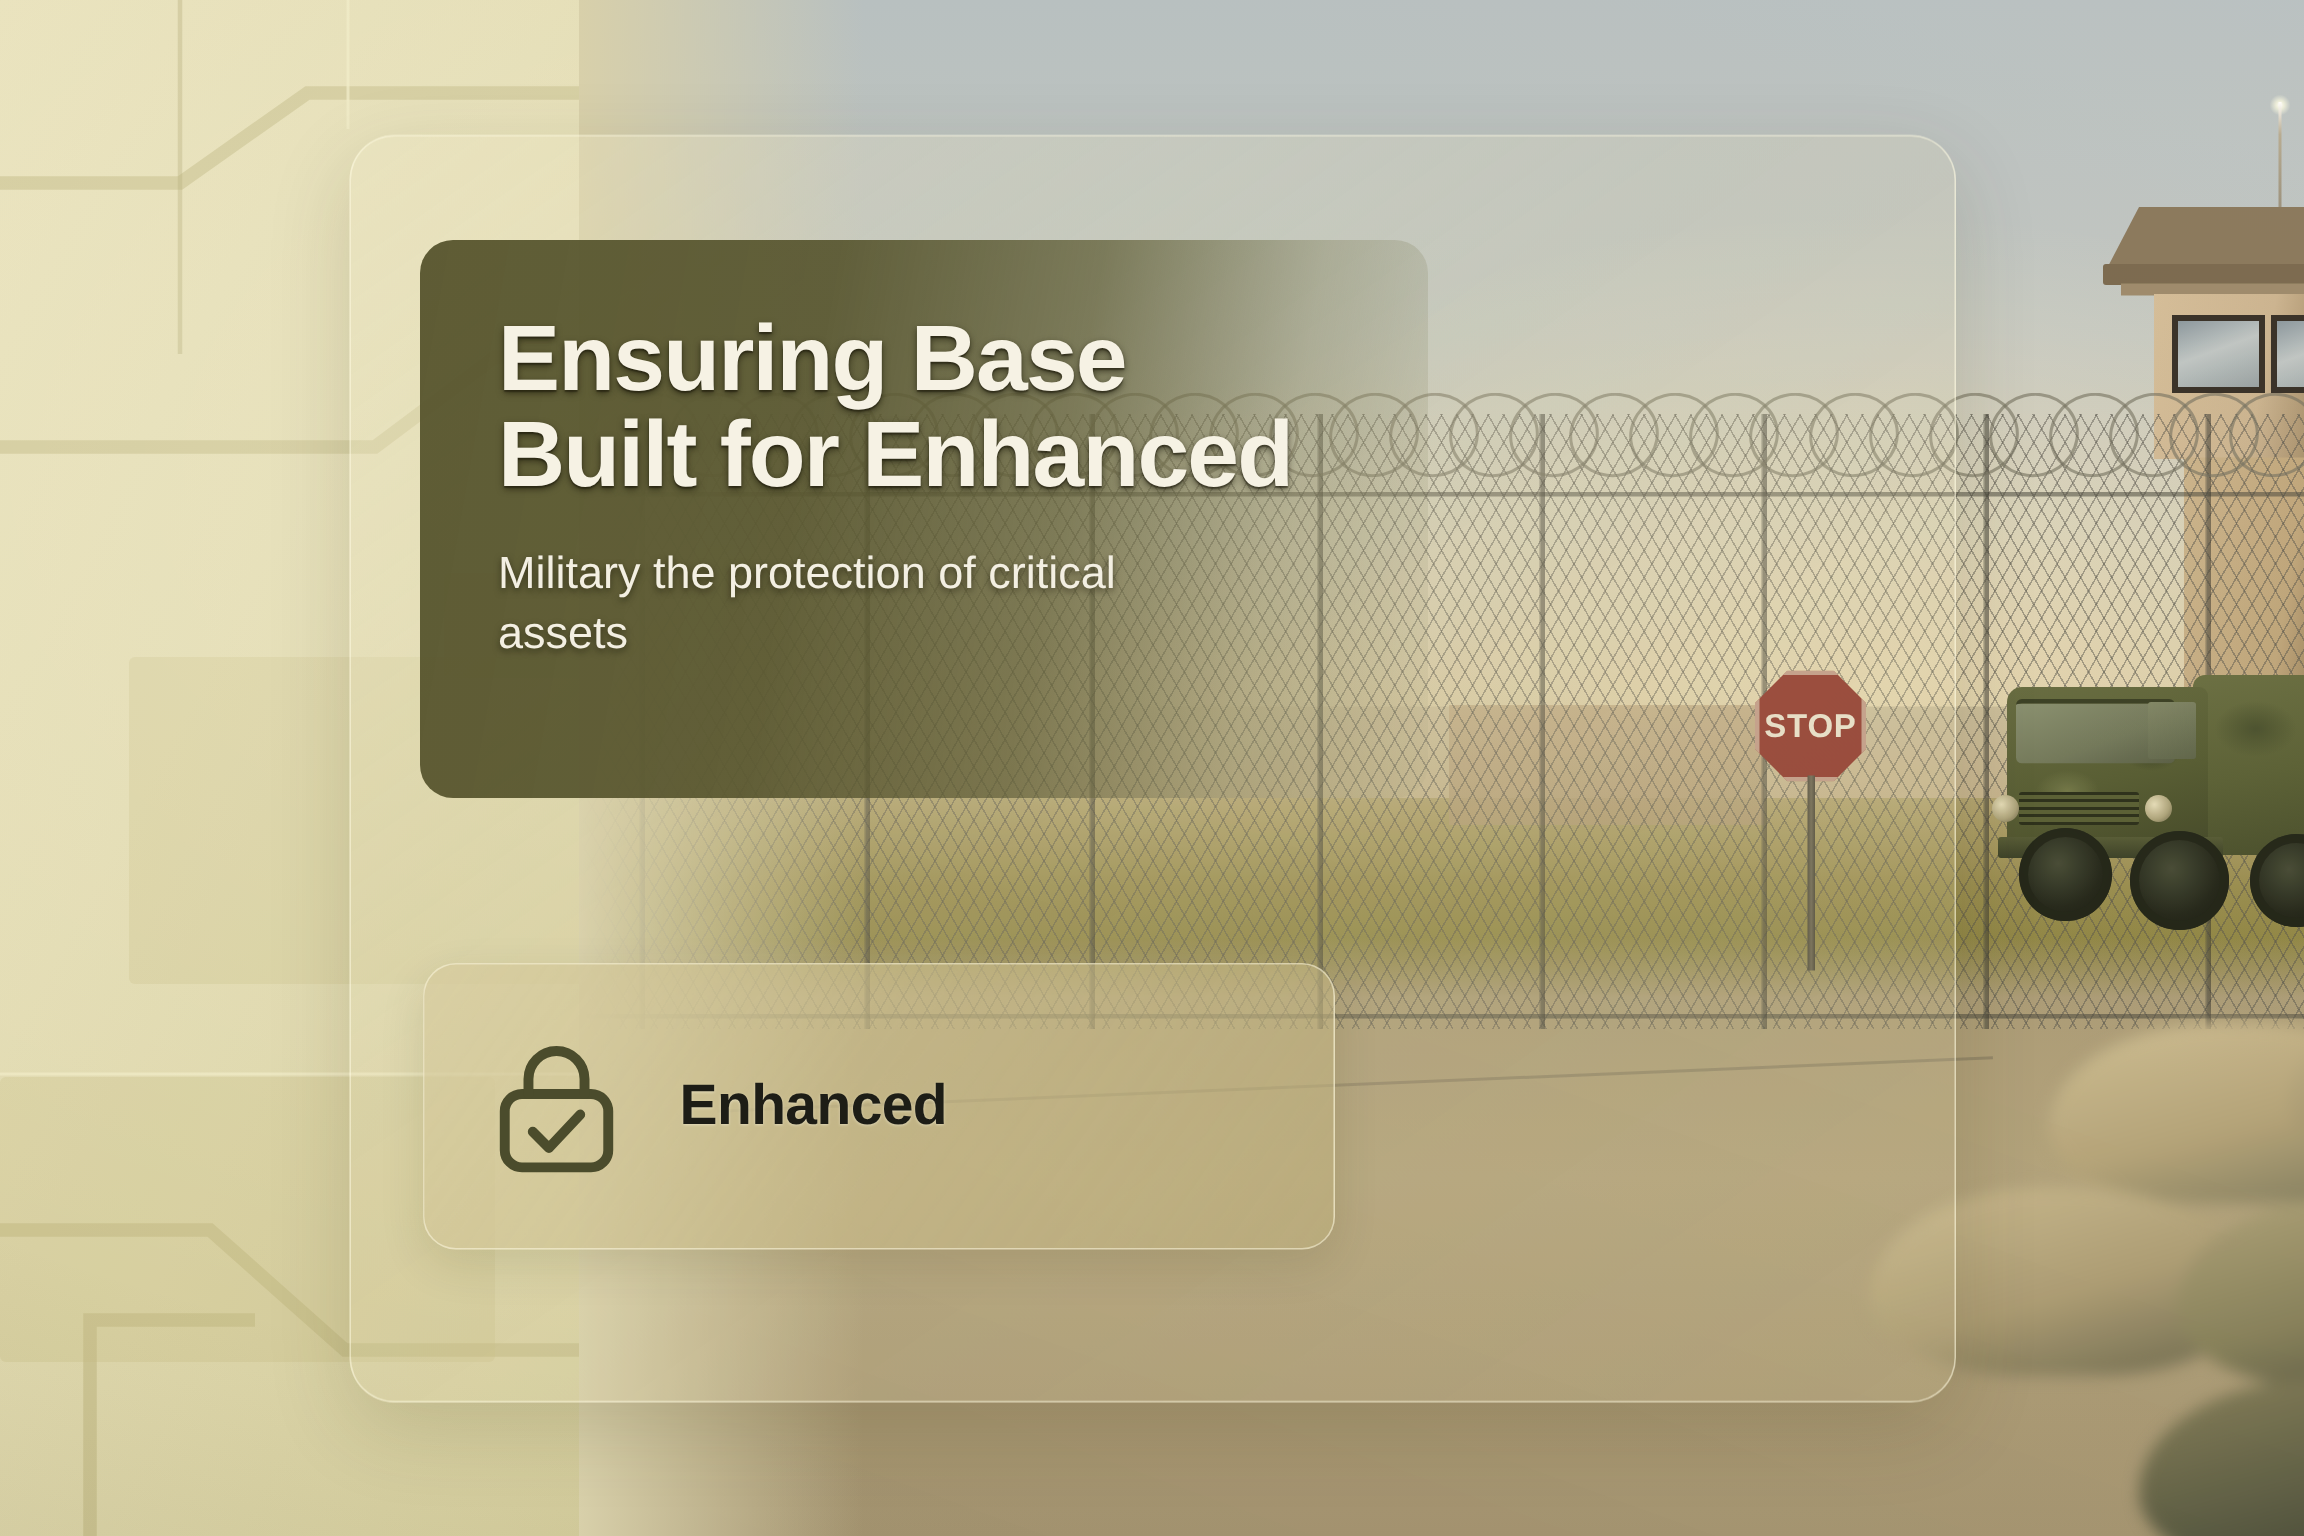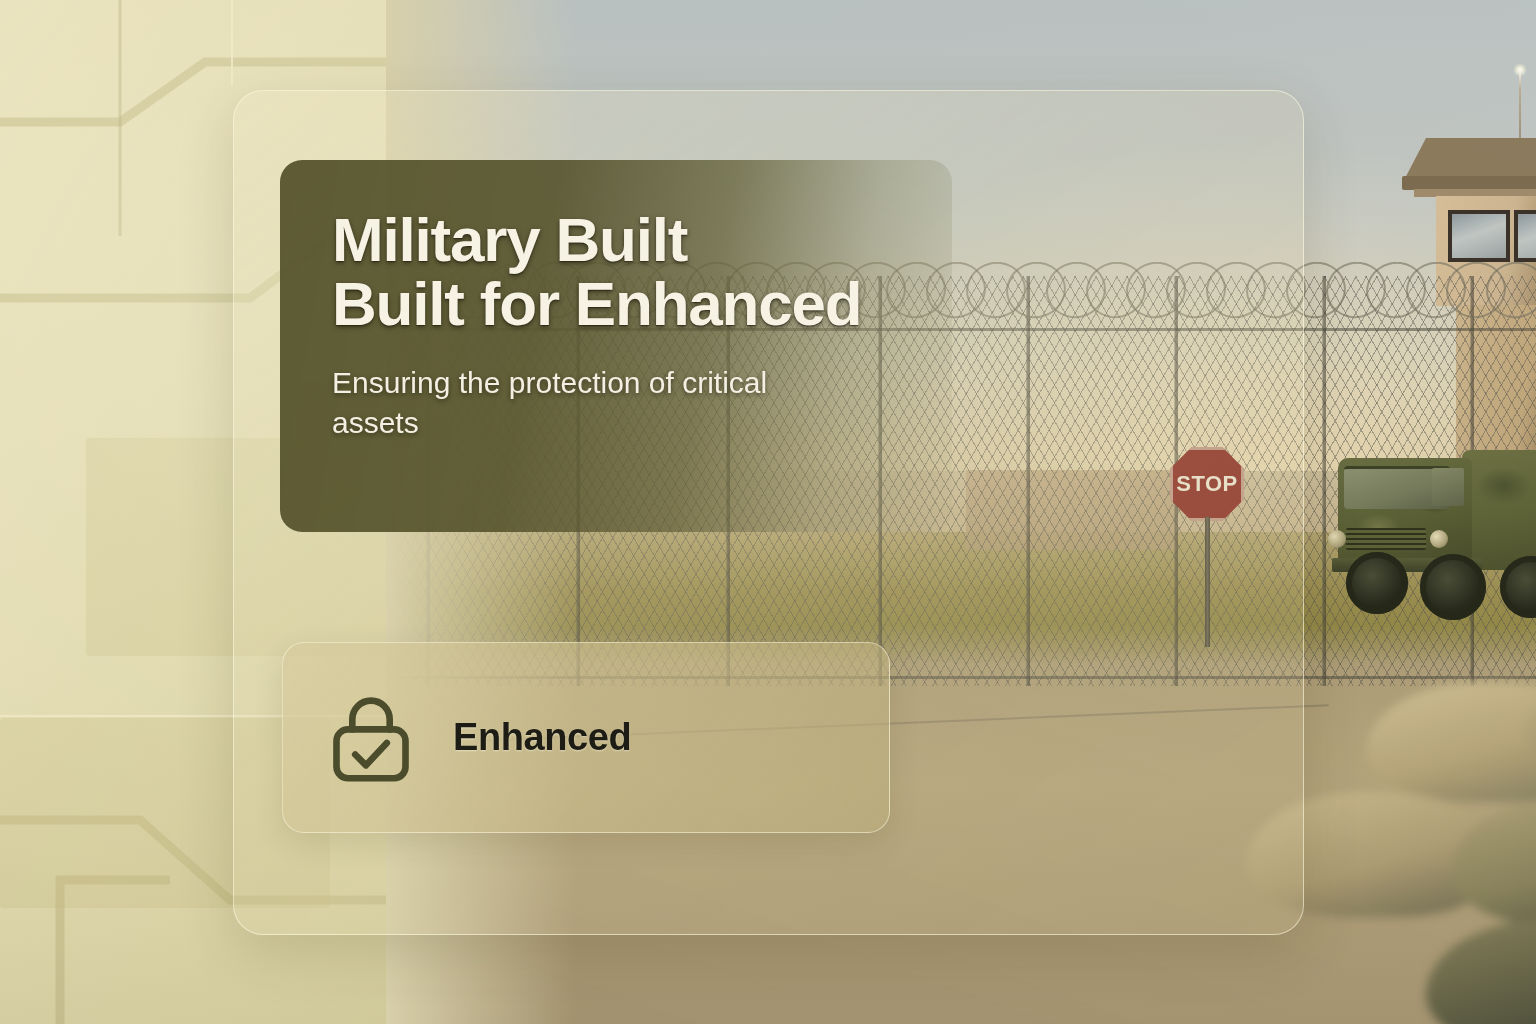--- a/index.html
+++ b/index.html
@@ -521,23 +521,23 @@
 
     </div>
 
     <div class="photo-grade"></div>
     <div class="photo-fade-left"></div>
   </div>
 
   <div class="glass"></div>
 
   <div class="title-card">
-    <h1 class="title">Military Built</h1>
+    <h1 class="title">Ensuring Base</h1>
     <h1 class="title">Built for Enhanced</h1>
-    <p class="subtitle">Ensuring the protection of critical assets</p>
+    <p class="subtitle">Military the protection of critical assets</p>
   </div>
 
   <div class="feature-card">
     <svg class="lock-icon" viewBox="0 0 64 64" fill="none">
       <rect x="8" y="26" width="48" height="34" rx="8" stroke="#4b4c2c" stroke-width="4.6"></rect>
       <path d="M19 26 V19 a13 13 0 0 1 26 0 V26" stroke="#4b4c2c" stroke-width="4.6" stroke-linecap="round"></path>
       <path d="M21 43.5 L28.5 51 L43 35.5" stroke="#4b4c2c" stroke-width="4.6" stroke-linecap="round" stroke-linejoin="round"></path>
     </svg>
     <div class="feature-text">
       <div>Enhanced</div>

